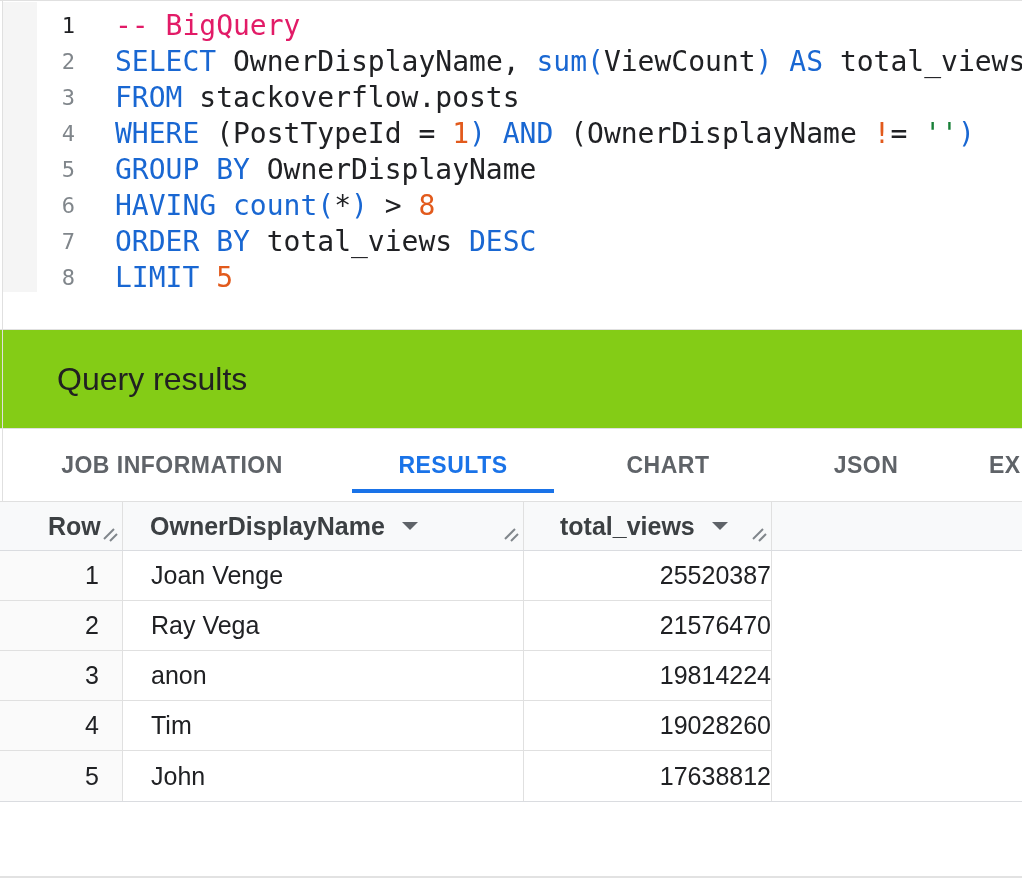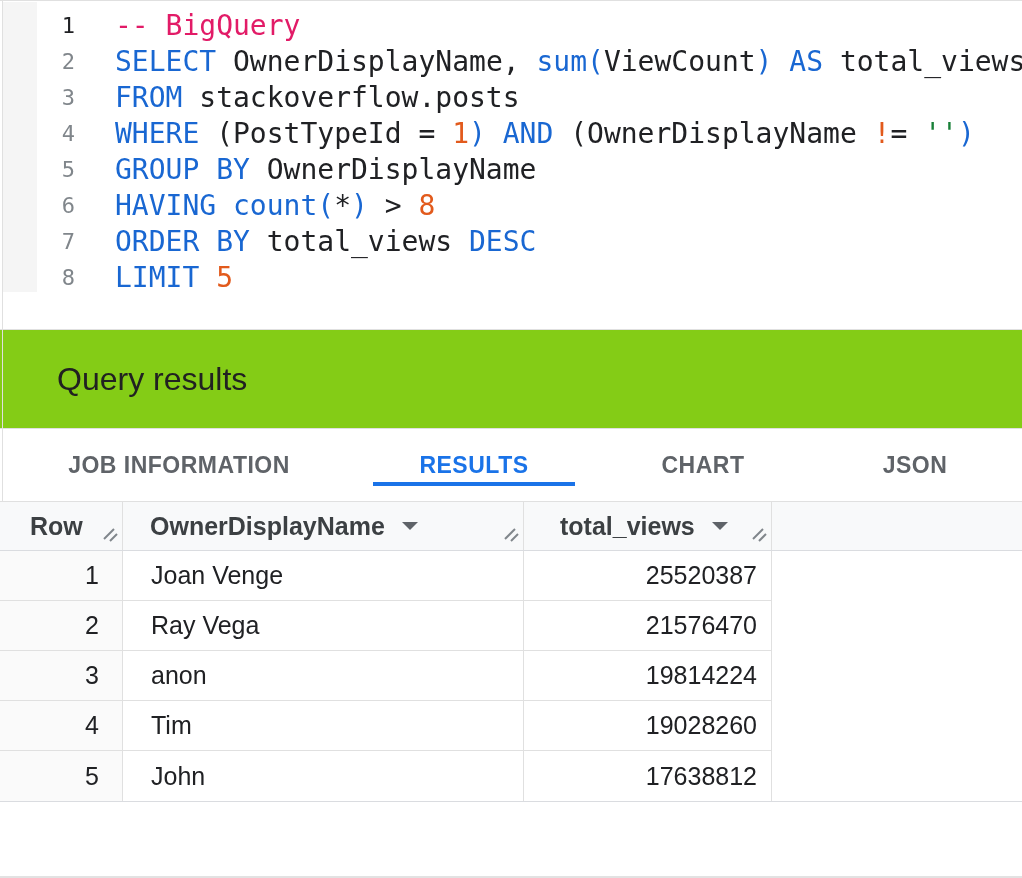--- a/index.html
+++ b/index.html
@@ -35,21 +35,21 @@
     height:99px;box-sizing:border-box;border-bottom:1px solid #e0e0e0;
     display:flex;align-items:center;padding-left:57px;background:#84cc16;
   }
   .results-title{font-size:32px;font-weight:400;color:#212121;letter-spacing:0;}
   
   .tabs{
     position:relative;height:72px;display:flex;align-items:stretch;overflow:hidden;background:#fff;
   }
   .tab{
     position:relative;display:flex;align-items:center;justify-content:center;
-    background:none;border:none;padding:0;margin:15px;cursor:pointer;
+    background:none;border:none;padding:0;margin:8px;cursor:pointer;
     font-family:"Liberation Sans",sans-serif;font-size:23px;font-weight:bold;
     letter-spacing:0.5px;color:#5f6368;white-space:nowrap;flex:0 0 auto;
   }
   .tab:nth-child(1){width:328px;}
   .tab:nth-child(2){width:202px;}
   .tab:nth-child(3){width:196px;}
   .tab:nth-child(4){width:168px;}
   .tab:nth-child(5){width:220px;justify-content:flex-start;padding-left:23px;}
   .tab.active{color:var(--c-accent);}
   .tab.active::after{
@@ -58,36 +58,36 @@
   }
   
   .thead{
     display:flex;height:50px;box-sizing:border-box;background:#f8f9fa;
     border-top:1px solid #e0e0e0;border-bottom:1px solid #dadce0;
   }
   .th{
     position:relative;box-sizing:border-box;display:flex;align-items:center;
     border-right:1px solid #e0e0e0;font-weight:bold;color:#3c4043;font-size:25px;
   }
-  .th.col-row{width:123px;padding-left:30px;}
+  .th.col-row{width:123px;padding-left:48px;}
   .th.col-owner{width:401px;padding-left:27px;}
   .th.col-views{width:248px;padding-left:36px;}
   .th.col-fill{flex:1;border-right:none;}
   .caret{margin-left:16px;display:inline-flex;cursor:pointer;}
   .handle{position:absolute;right:3px;bottom:2px;cursor:col-resize;}
   .tbody{position:relative;}
   .trow{display:flex;height:50px;box-sizing:border-box;}
   .td{
     box-sizing:border-box;display:flex;align-items:center;
     border-right:1px solid #e0e0e0;font-size:25px;color:#202124;background:#fff;
   }
   .trow:not(:last-child) .td{border-bottom:1px solid #e0e0e0;}
   .td.col-row{width:123px;justify-content:flex-end;padding-right:23px;background:#fafafa;}
   .td.col-owner{width:401px;padding-left:28px;}
-  .td.col-views{width:248px;justify-content:flex-end;padding-right:14px;}
+  .td.col-views{width:248px;justify-content:flex-end;}
   .table-bottom{height:1px;background:#dadce0;width:100%;}
   .bottom-line{position:absolute;left:0;right:0;bottom:0;height:2px;background:#e2e2e2;}
 </style>
 </head>
 <body>
 
 <div class="screen">
 
   <div class="left-edge"></div>
 

